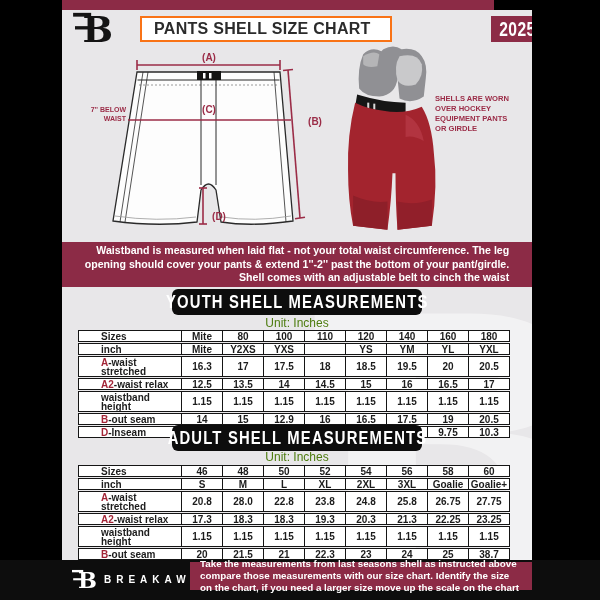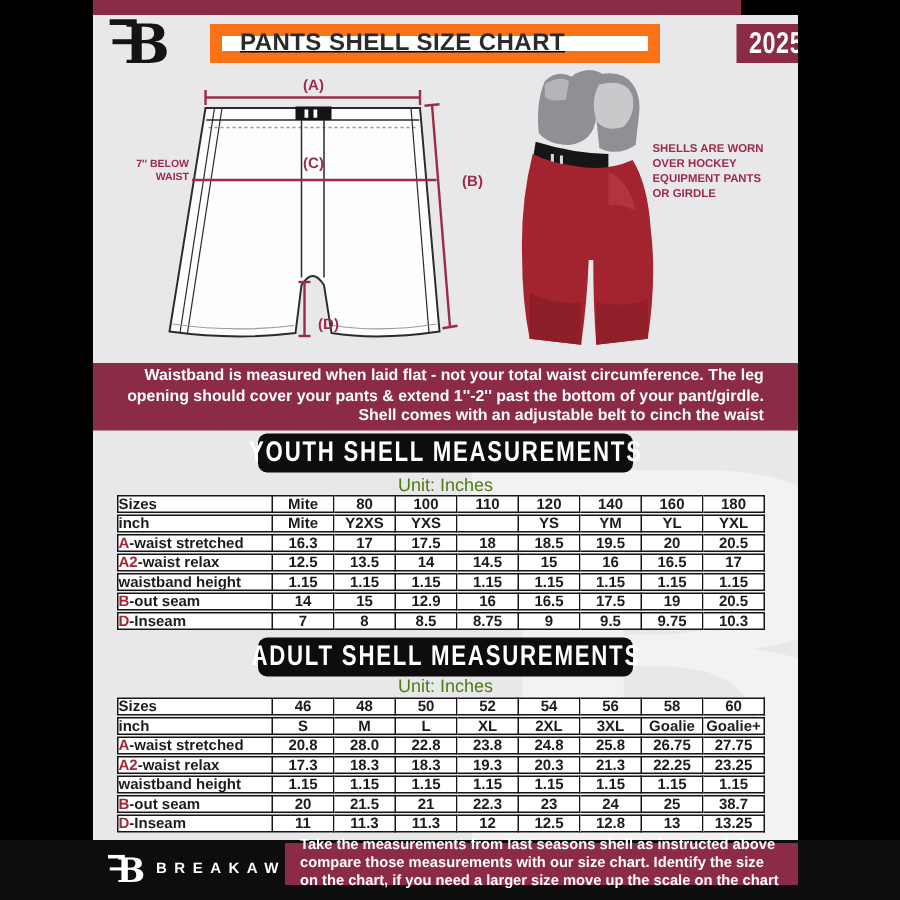--- a/index.html
+++ b/index.html
@@ -4,21 +4,21 @@
 <style>
   html,body{margin:0;padding:0;}
   body{width:600px;height:600px;background:#000;font-family:"Liberation Sans",sans-serif;position:relative;overflow:hidden;}
   .page{position:absolute;inset:0;background:#000;}
   .content{position:absolute;left:62px;top:0;width:470px;height:600px;background:#E8E7E9;overflow:hidden;}
   .topbar{position:absolute;left:0;top:0;width:432px;height:10px;background:#8C2B46;}
   .topbar-black{position:absolute;left:432px;top:0;width:38px;height:10px;background:#000;}
   .watermark{position:absolute;right:-70px;top:270px;font-family:"DejaVu Serif",serif;font-weight:bold;font-size:360px;line-height:1;color:rgba(255,255,255,0.45);z-index:0;}
   
   .logo{position:absolute;left:10px;top:10px;width:44px;height:38px;color:#141414;}
-  .title-box{position:absolute;left:78px;top:16px;width:300px;height:26px;background:#fff;border:8px solid #f97316;display:flex;align-items:center;box-sizing:border-box;padding-left:12px;text-decoration:underline;}
+  .title-box{position:absolute;left:78px;top:16px;width:252px;height:26px;background:#fff;border:2px solid #f97316;display:flex;align-items:center;box-sizing:border-box;padding-left:12px;}
   .title-box span{font-size:16px;font-weight:bold;color:#2b2b2b;letter-spacing:0.3px;}
   .date-box{position:absolute;left:381px;top:16px;width:89px;height:26px;background:#8C2B46;display:flex;align-items:center;justify-content:center;margin-left:48px;}
   .date-box span{color:#fff;font-weight:bold;font-size:20px;letter-spacing:0.5px;}
   .cond{display:inline-block;transform:scaleX(0.78);transform-origin:center;white-space:nowrap;}
   
   .shorts-svg{position:absolute;left:40px;top:52px;width:210px;height:180px;z-index:1;}
   .dim-label{position:absolute;z-index:2;color:#9B2C47;font-weight:bold;font-size:10px;width:26px;text-align:center;}
   .waist-note{position:absolute;left:10px;top:105px;width:54px;text-align:right;color:#9B2C47;font-weight:bold;font-size:7px;line-height:9px;white-space:pre-line;z-index:2;}
   .photo-svg{position:absolute;left:281px;top:44px;width:106px;height:192px;z-index:1;}
   .photo-caption{position:absolute;left:373px;top:94px;width:78px;color:#9B2C47;font-weight:bold;font-size:7.6px;line-height:10px;white-space:pre-line;z-index:1;}
@@ -31,21 +31,21 @@
   .pill.youth{top:289px;}
   .pill.adult{top:425px;}
   .unit{position:absolute;left:0;width:470px;text-align:center;color:#4d7c0f;font-size:12px;z-index:1;}
   .unit.youth{top:316px;}
   .unit.adult{top:450px;}
   
   .size-table{position:absolute;left:16px;border-collapse:separate;border-spacing:0 1.5px;table-layout:fixed;width:432px;z-index:1;}
   .size-table.youth{top:329px;}
   .size-table.adult{top:464px;}
   .size-table td{background:#fff;border-top:1.4px solid #151515;border-bottom:1.4px solid #151515;border-right:1px solid #151515;font-size:10px;font-weight:bold;color:#1c1c1c;text-align:center;height:9px;line-height:9px;padding:0.5px 0;overflow:hidden;}
-  .size-table td.lbl{text-align:left;border-left:1.4px solid #151515;}
+  .size-table td.lbl{text-align:left;padding-left:22px;border-left:1.4px solid #151515;}
   .size-table td:last-child{border-right:1.4px solid #151515;}
   .size-table col.c-label{width:104px;}
   .size-table col.c-data{width:41px;}
   .pfx{color:#A32638;}
   
   .footer{position:absolute;left:0;top:560px;width:600px;height:40px;background:#0d0d0d;z-index:3;}
   .footer-logo{position:absolute;left:72px;top:8px;width:26px;height:24px;color:#fff;}
   .footer-brand{position:absolute;left:104px;top:14px;color:#fff;font-weight:bold;font-size:10px;letter-spacing:5px;}
   .footer-note{position:absolute;left:190px;top:2px;width:342px;height:28px;background:#8C2B46;display:flex;align-items:center;box-sizing:border-box;padding-left:10px;}
   .footer-note span{color:#fff;font-weight:bold;font-size:9.8px;line-height:12px;white-space:pre-line;}

